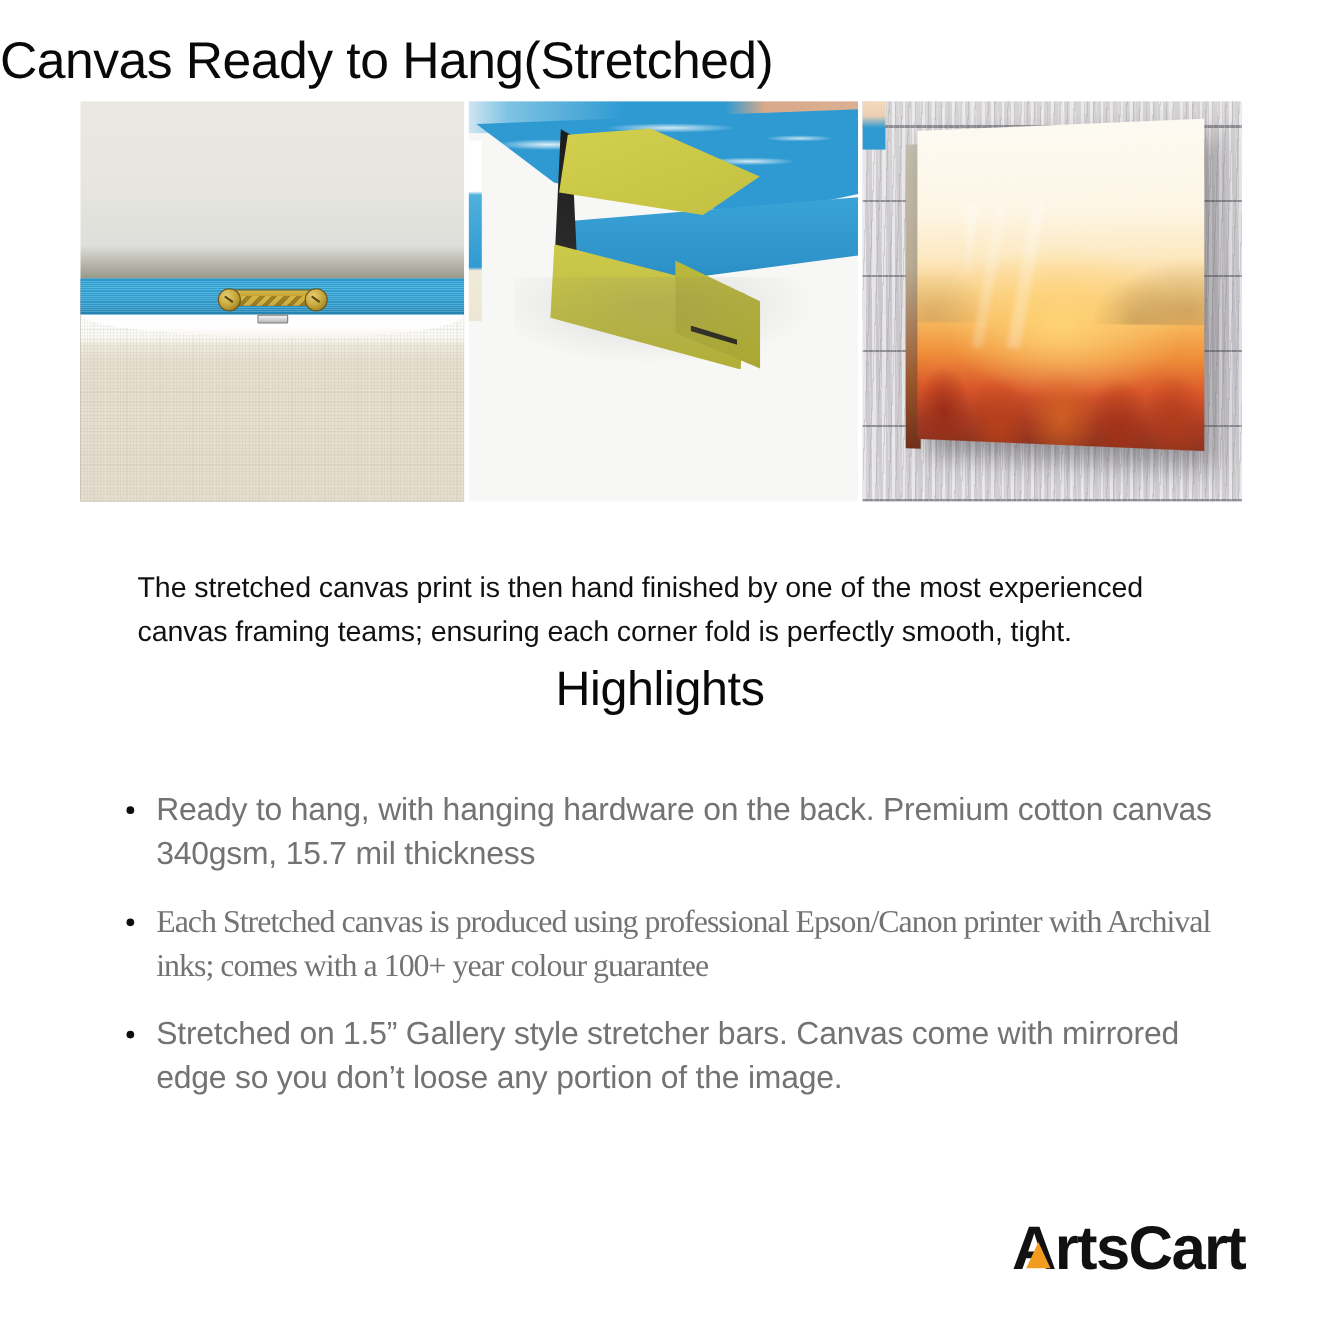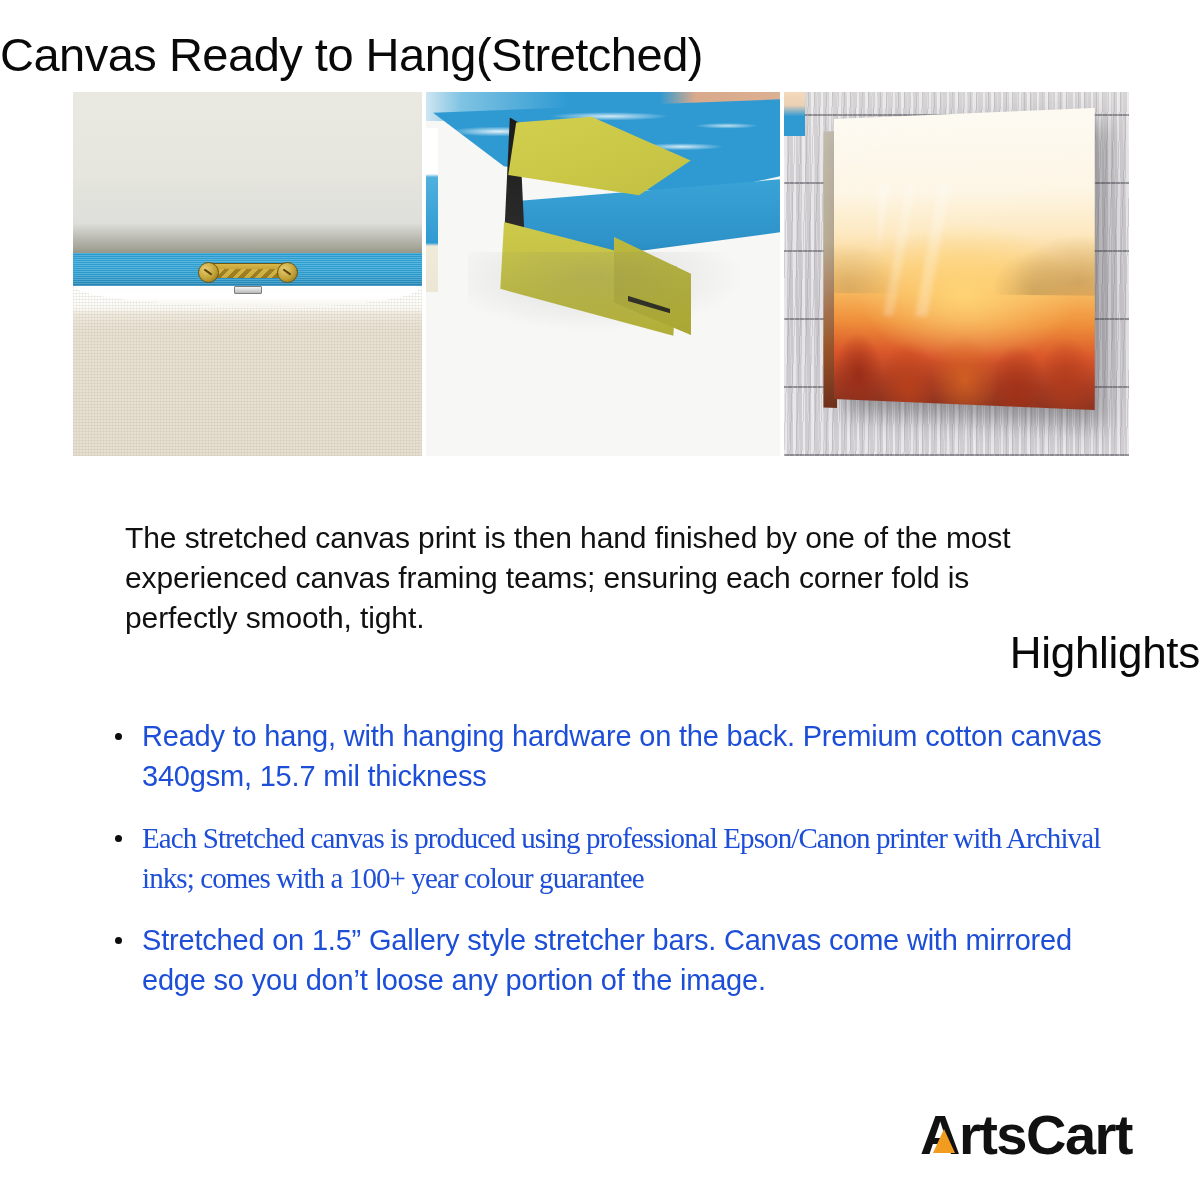--- a/index.html
+++ b/index.html
@@ -261,34 +261,34 @@
     background: linear-gradient(180deg,#efe7d6 0%, #e6d6b8 40%, #c06a33 78%, #8b3a20 100%);
     filter: brightness(0.82);
   }
 
   
   .intro-paragraph {
     position: absolute;
     top: 488px;
     left: 125px;
     width: 960px;
-    font-size: 30px;
+    font-size: 26px;
     line-height: 40px;
     font-weight: 400;
     letter-spacing: -0.1px;
     color: #111111;
   }
 
   
   .highlights-heading {
     position: absolute;
-    top: 626px;
+    top: 600px;
     left: 0;
     width: 1200px;
-    text-align: right;
+    text-align: center;
     font-size: 44px;
     line-height: 54px;
     font-weight: 400;
     letter-spacing: -0.3px;
     color: #090909;
   }
 
   
   .highlights-list {
     position: absolute;
@@ -300,21 +300,21 @@
     list-style: none;
   }
   .highlight-item {
     position: relative;
     padding-left: 34px;
     margin-bottom: 22px;
     font-size: 29px;
     line-height: 40px;
     font-weight: 400;
     letter-spacing: -0.2px;
-    color: #1d4ed8;
+    color: #737373;
   }
   .highlight-item .bullet-dot {
     position: absolute;
     left: 7px;
     top: 17px;
     width: 7px;
     height: 7px;
     border-radius: 50%;
     background: #0c0c0c;
   }

